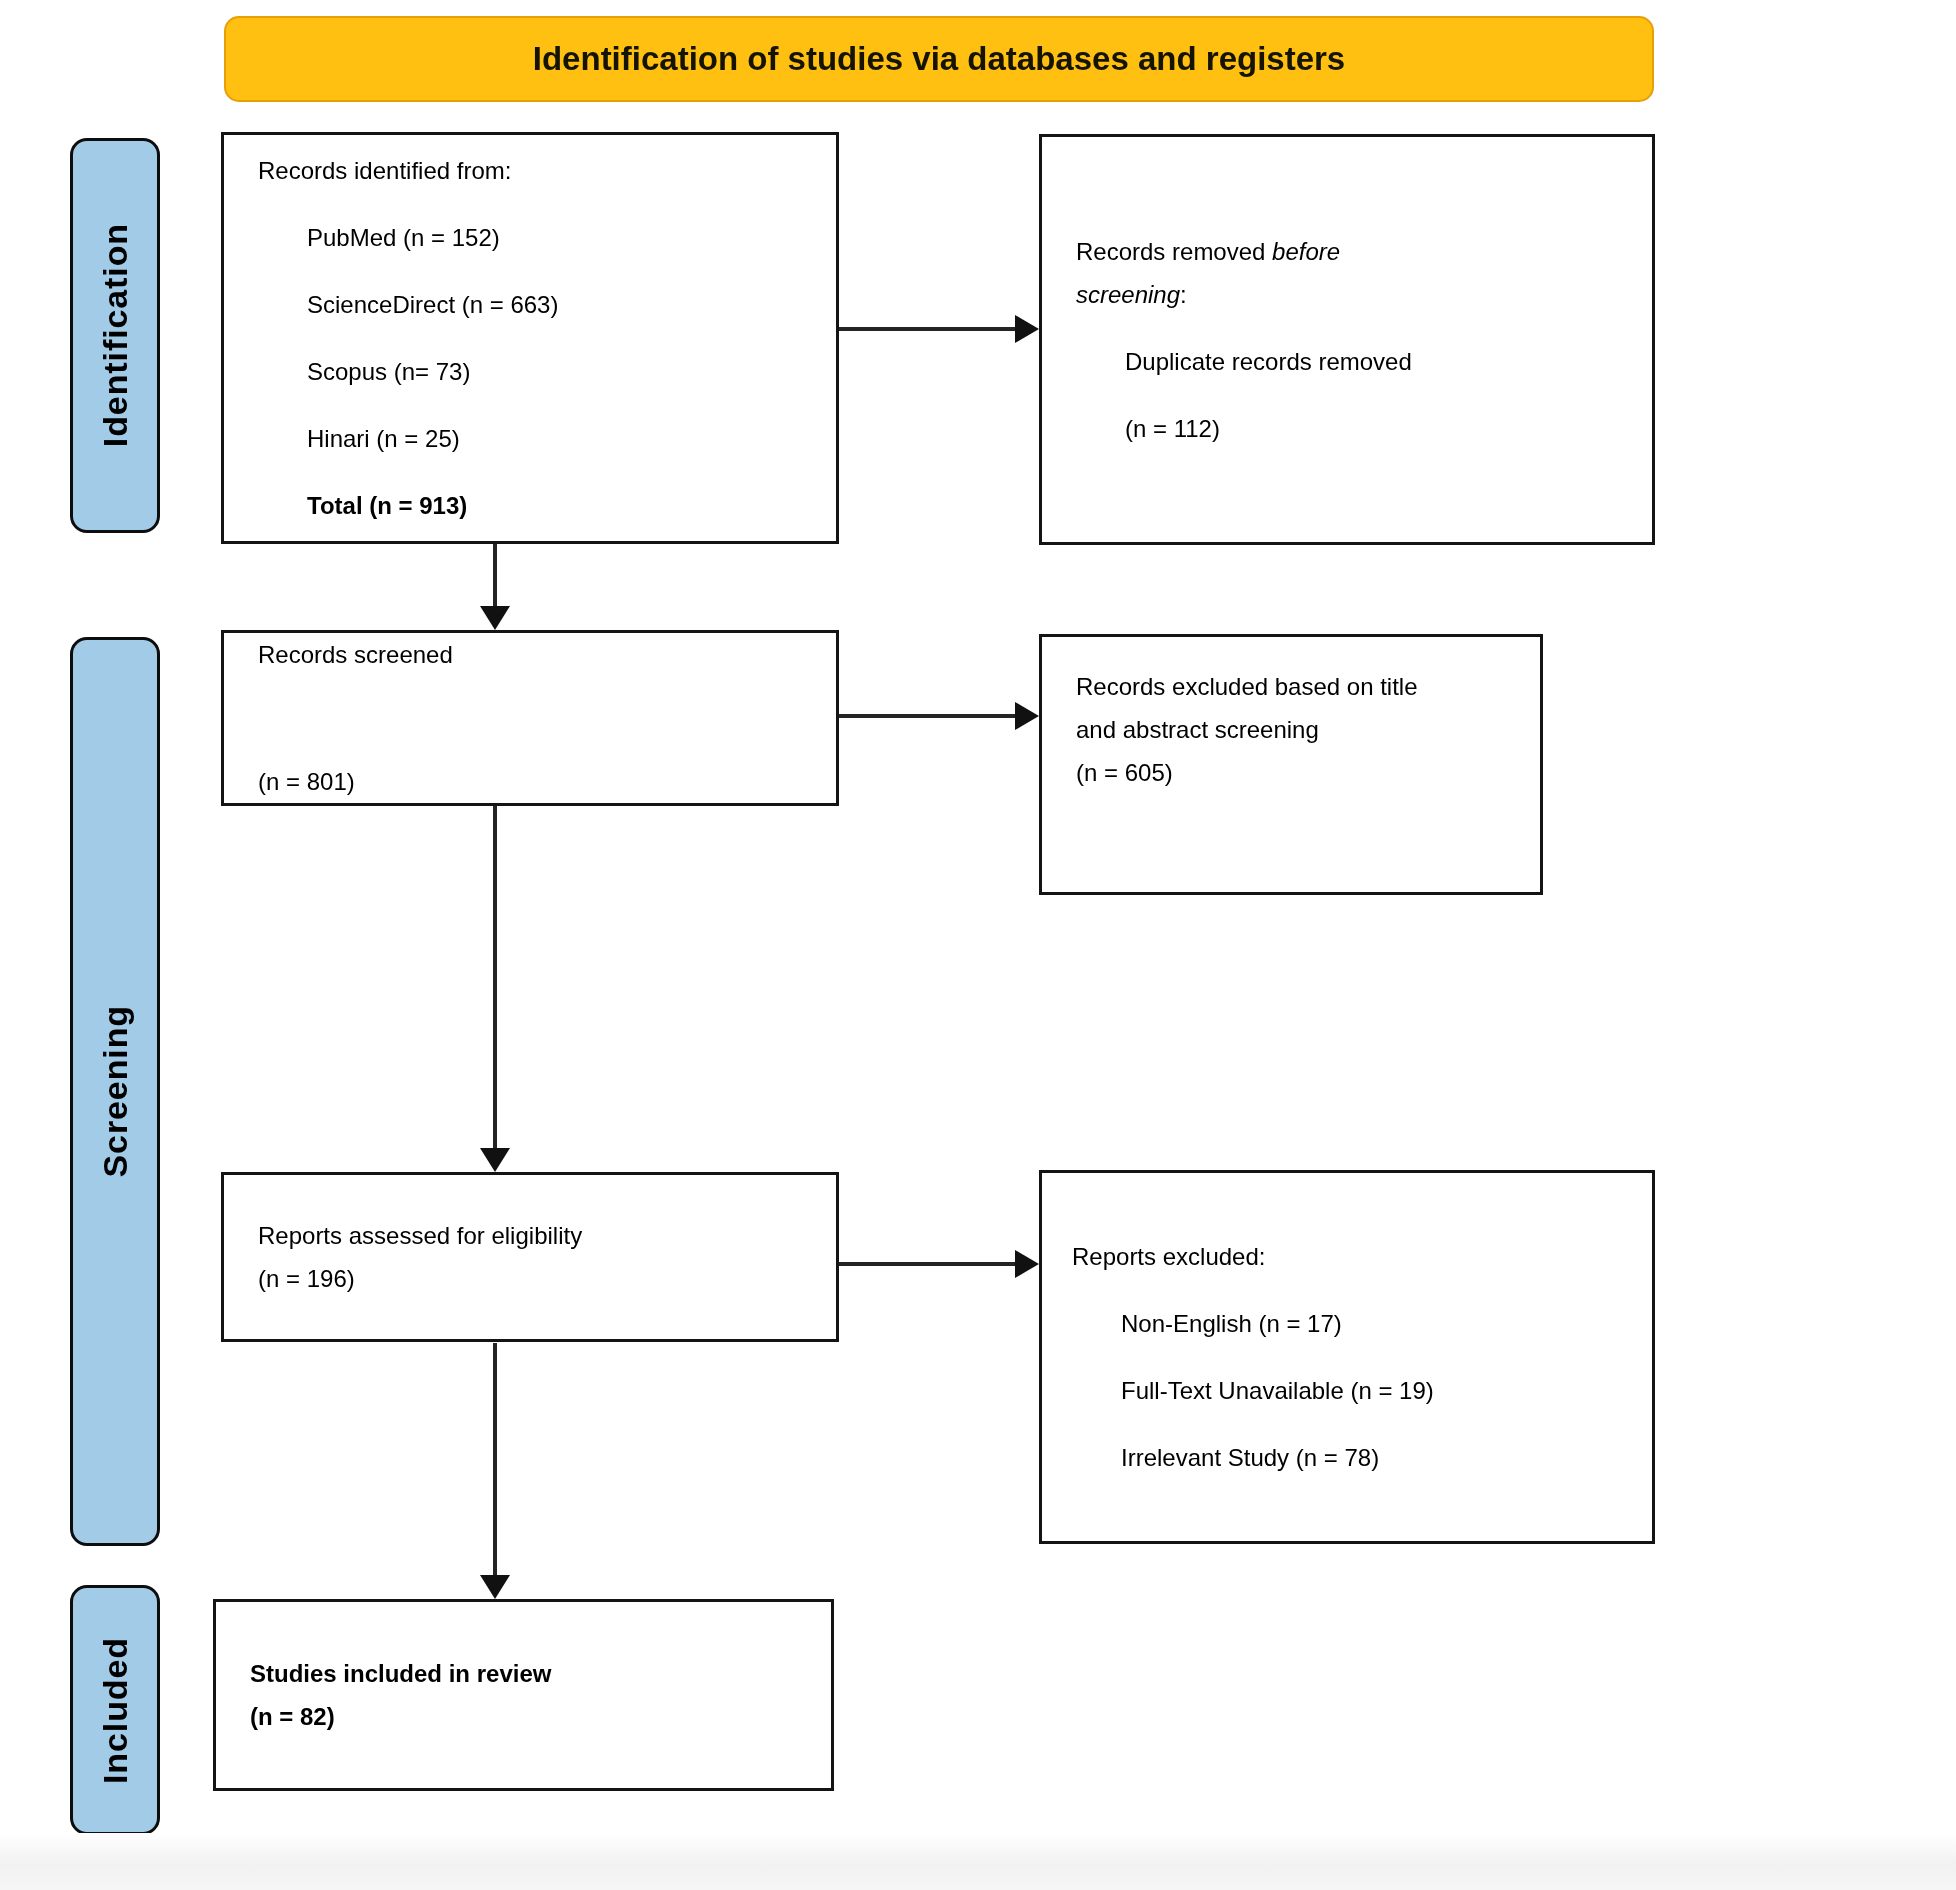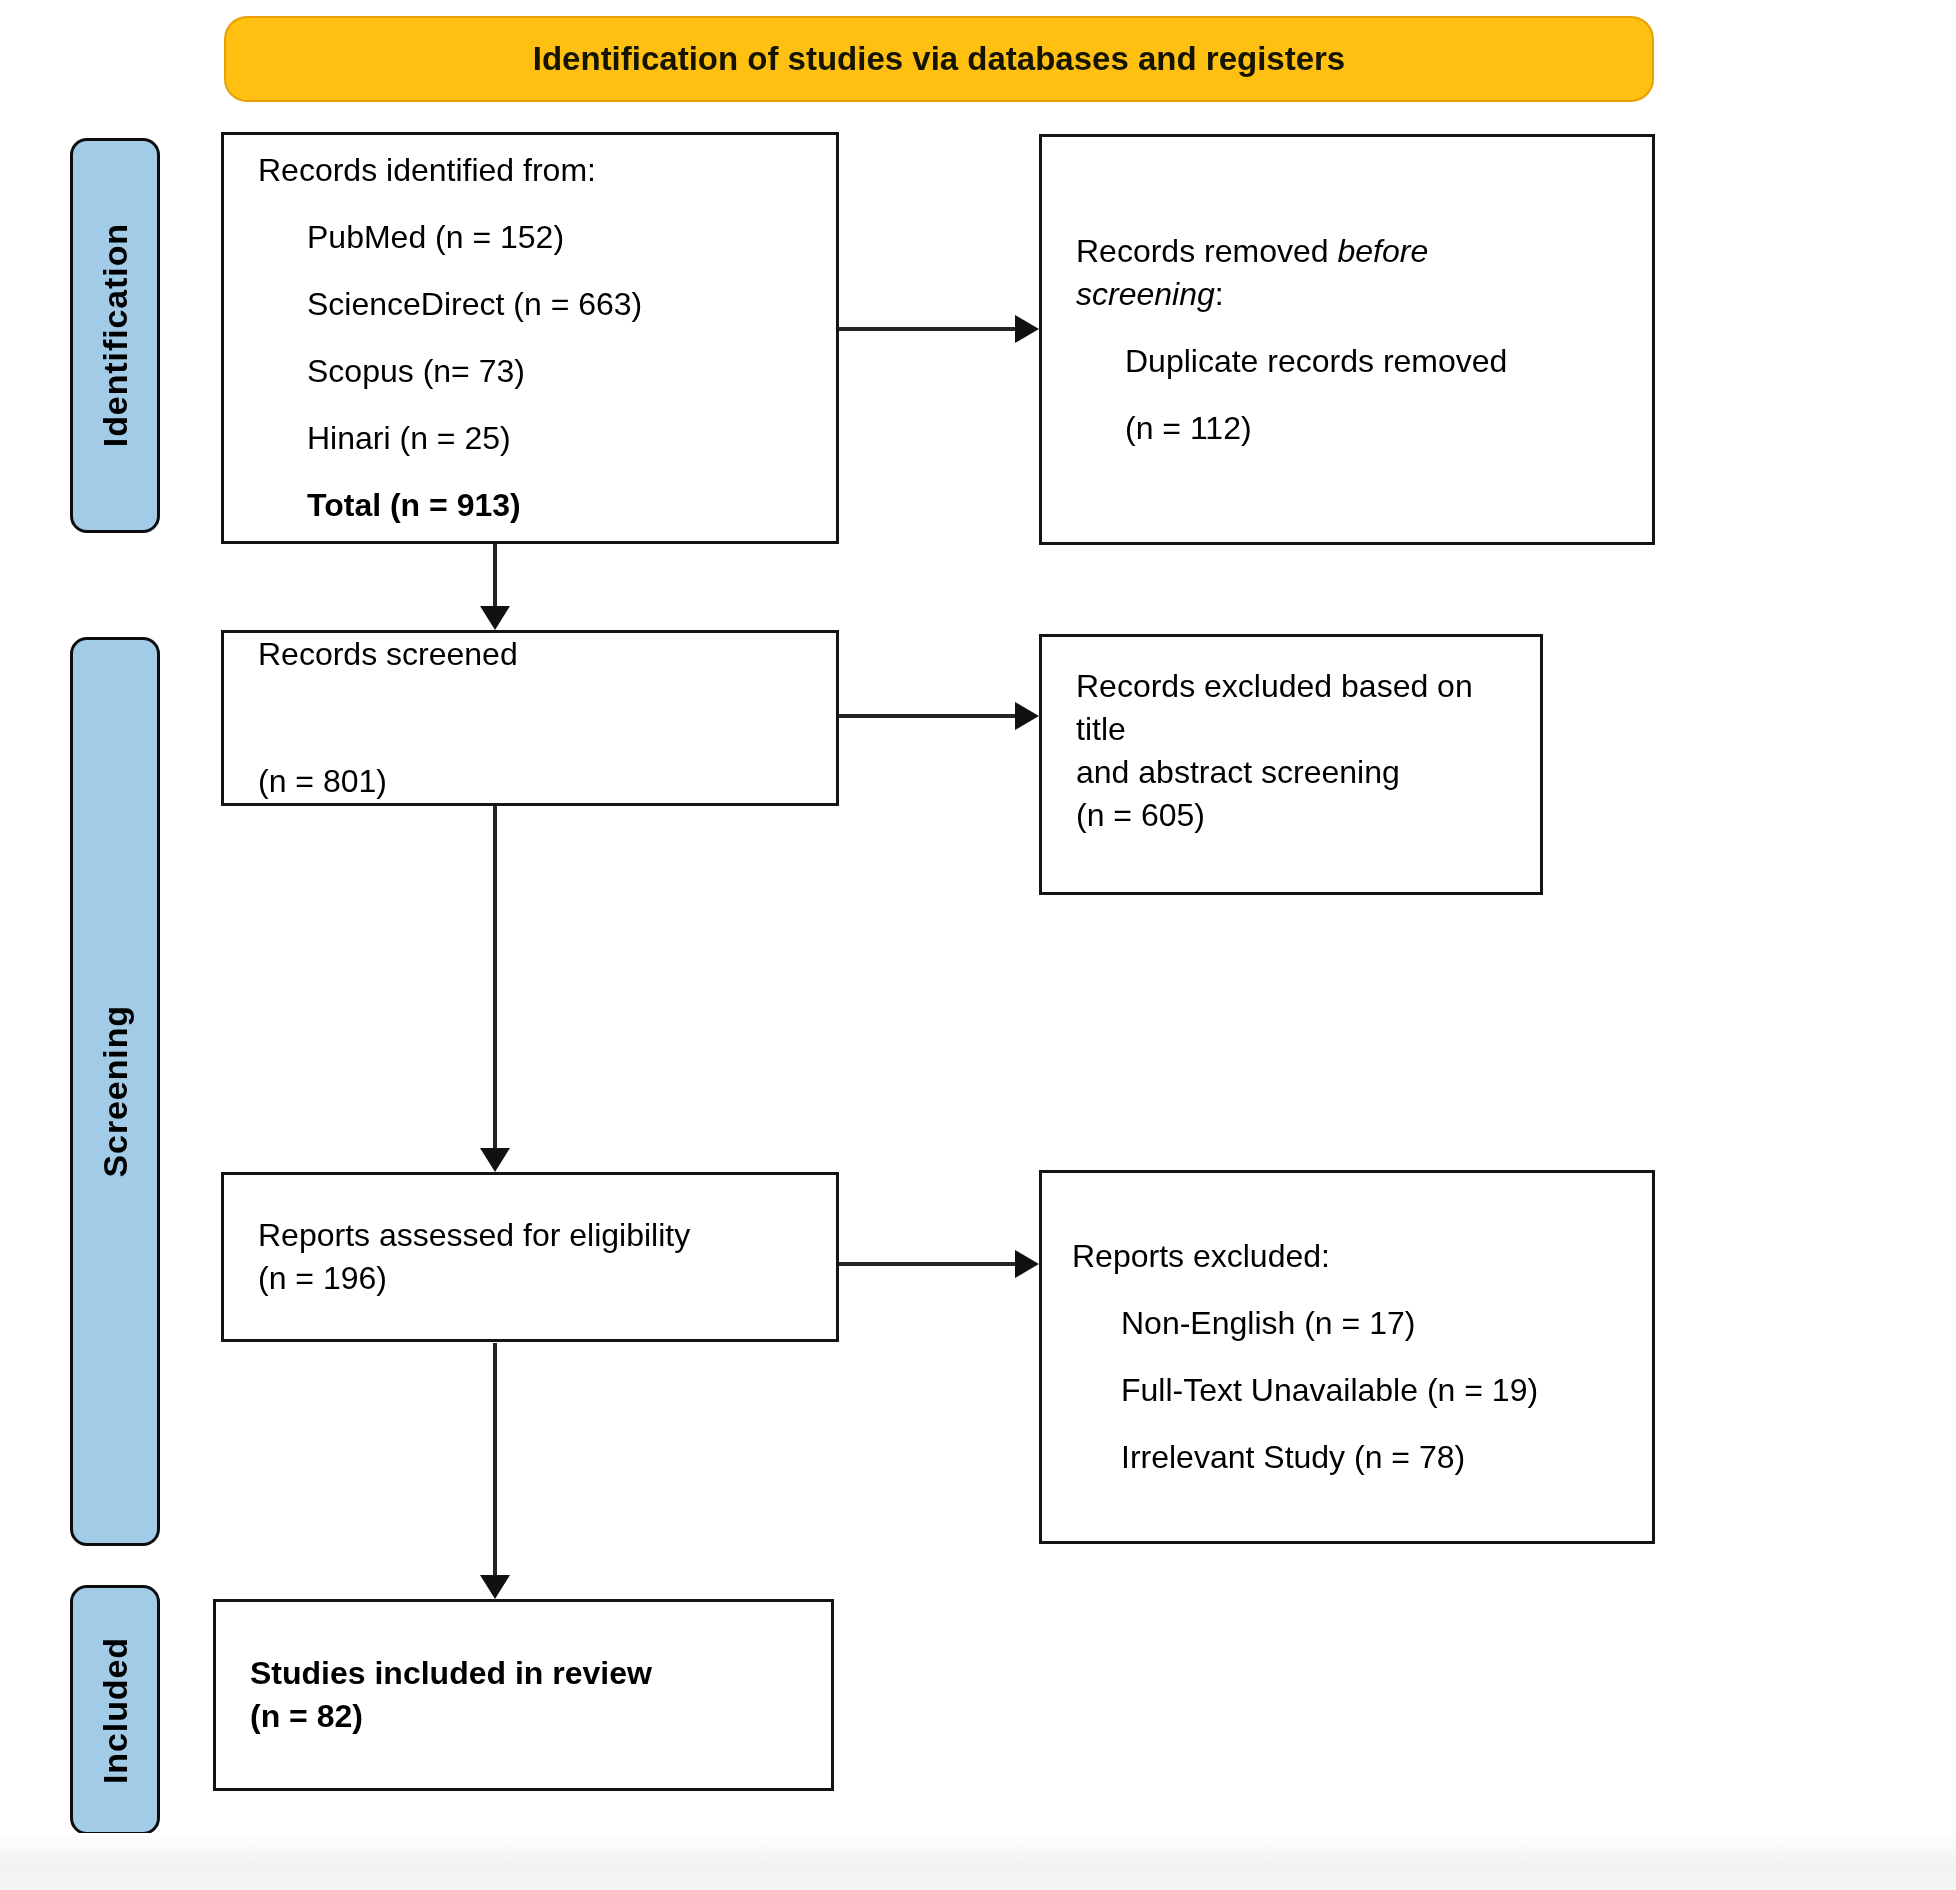--- a/index.html
+++ b/index.html
@@ -13,21 +13,21 @@
     overflow:hidden;
   }
 
   
   .banner{
     position:absolute;
     left:224px; top:16px;
     width:1430px; height:86px;
     background:#FFC012;
     border:2.8px solid #E79F05;
-    border-radius:23px;
+    border-radius:15px;
     box-sizing:border-box;
     display:flex;align-items:center;justify-content:center;
     font-size:33px;font-weight:bold;color:#141400;
   }
 
   
   .stage{
     position:absolute;
     left:70px;width:90px;
     background:#A2CBE8;
@@ -47,21 +47,21 @@
   .stage-screening{top:637px;height:909px;}
   .stage-included{top:1585px;height:250px;}
 
   
   .fbox{
     position:absolute;
     background:#ffffff;
     border:3.8px solid #141414;
     box-sizing:border-box;
     display:flex;flex-direction:column;justify-content:center;
-    font-size:32px;line-height:43px;color:#000;
+    font-size:24px;line-height:43px;color:#000;
     padding-left:34px;padding-right:22.6px;
   }
   .indent{padding-left:49px;margin-top:24px;}
   .bold{font-weight:bold;}
   .ital{font-style:italic;text-align:center;}
 
   .box-identified{left:221px;top:132px;width:618px;height:412px;}
   .box-removed{left:1039px;top:134px;width:616px;height:411px;}
   .box-screened{left:221px;top:630px;width:618px;height:176px;justify-content:space-between;}
   .box-excluded-ta{left:1039px;top:634px;width:504px;height:261px;justify-content:flex-start;padding-top:28px;}

